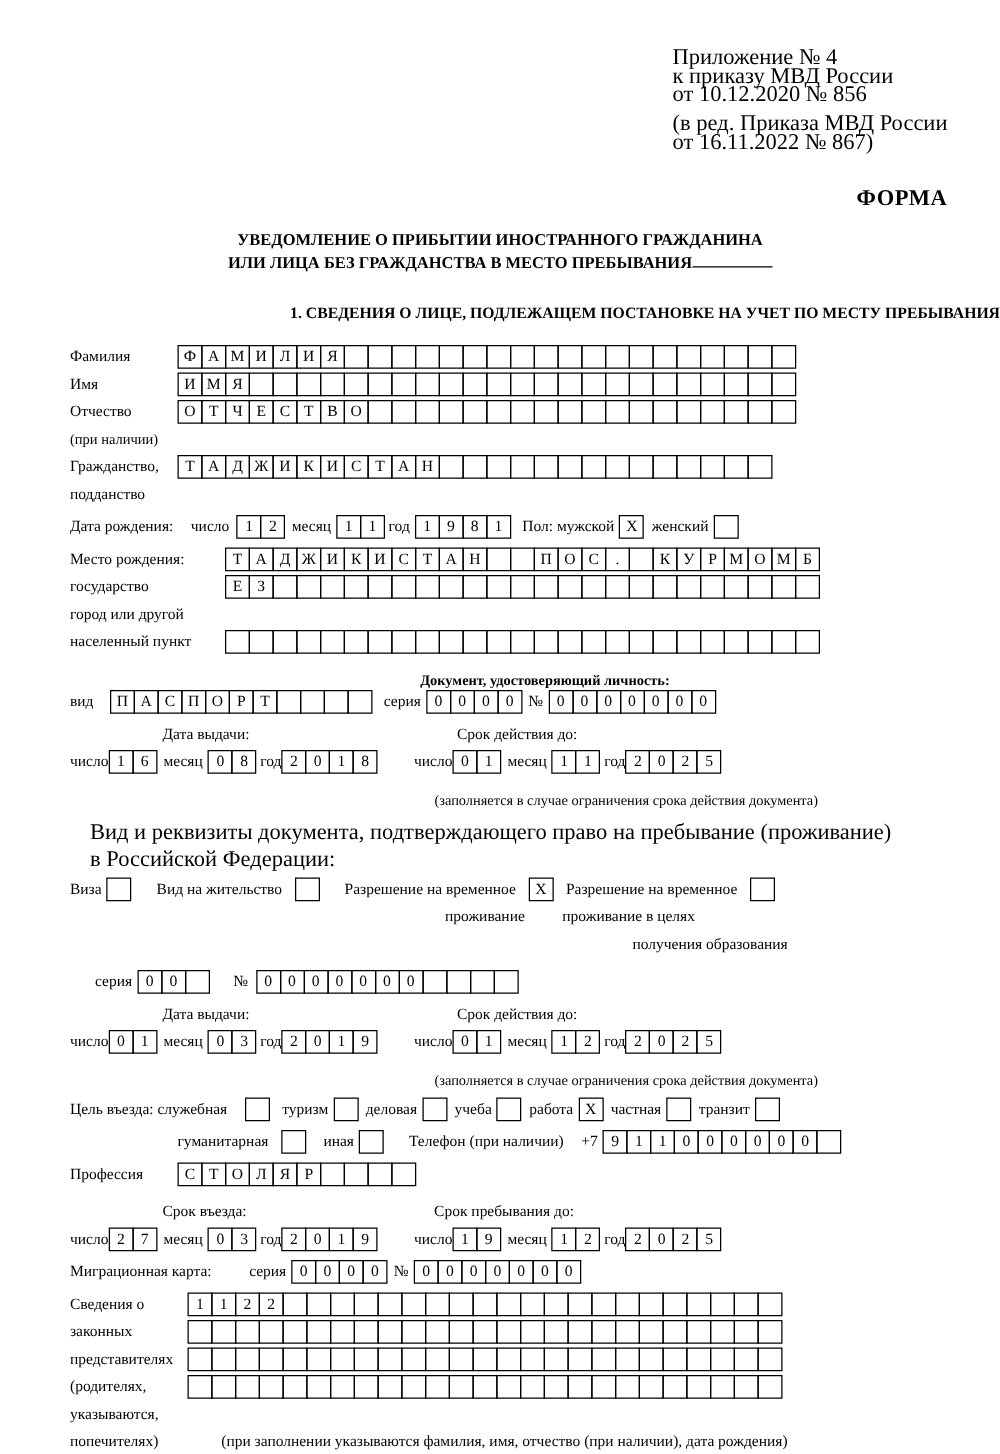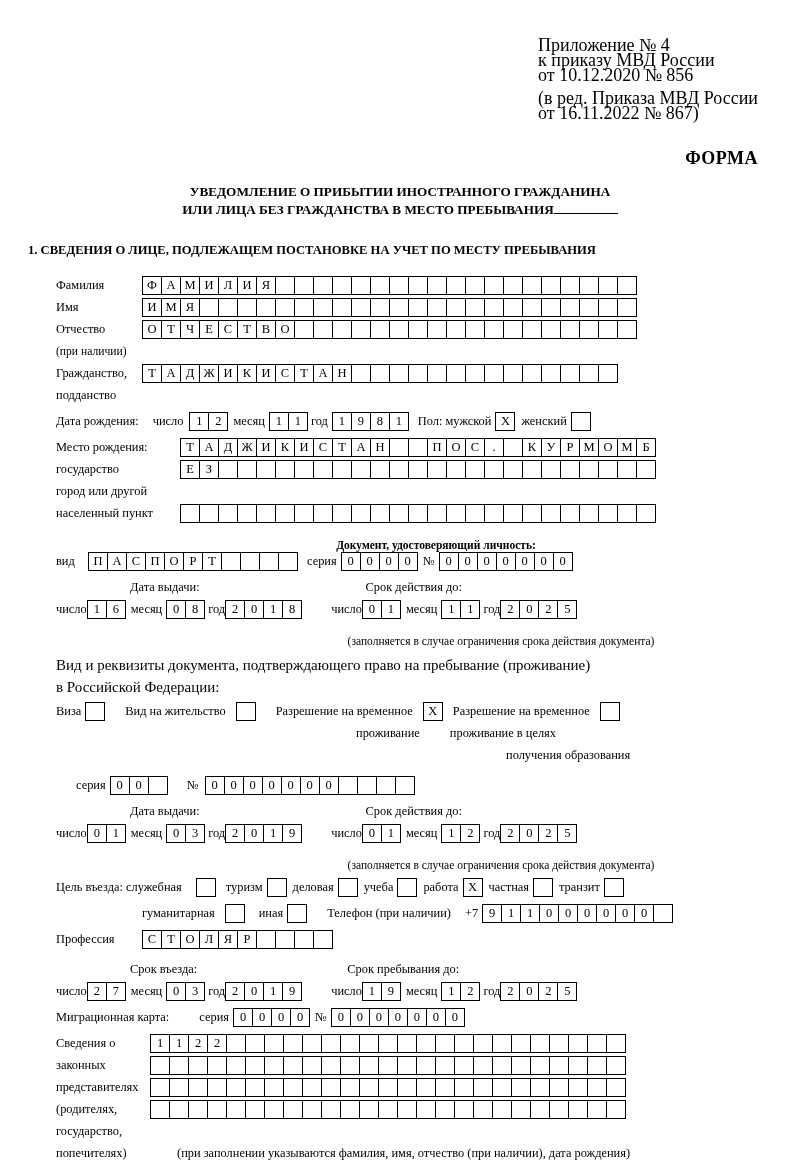--- a/index.html
+++ b/index.html
@@ -47,21 +47,21 @@
     text-align: center;
     font-size: 13.2px;
     font-weight: bold;
     line-height: 18px;
   }
   .title .ul { display:inline-block; border-bottom:1px solid #000; width:64px; }
   .section-title {
     position: absolute;
     top: 243px;
     left: 0; right: 0;
-    text-align: left;
+    text-align: right;
     font-size: 12.6px;
     font-weight: bold;
     padding-left: 28px;
   }
   
   .form {
     position: absolute;
     top: 275px;
     left: 56px;
     width: 700px;
@@ -106,22 +106,23 @@
   .small { font-size: 11.6px; }
   .bold { font-weight: bold; }
   .mt6 { margin-top: 6px; }
   .mt10 { margin-top: 10px; }
   .note-center {
     text-align: center;
     font-size: 11.5px;
     margin-top: 16px;
   }
   .block-label {
-    font-size: 15px;
+    font-size: 18px;
     line-height: 16px;
+    margin-left: 16px;
   }
 </style>
 </head>
 <body>
 
 <div class="page">
 
   <div class="header-note">
     <div class="line">Приложение № 4</div>
     <div class="line">к приказу МВД России</div>
@@ -866,21 +867,21 @@
           <span class="bx"></span>
           <span class="bx"></span>
           <span class="bx"></span>
           <span class="bx"></span>
           <span class="bx"></span>
           <span class="bx"></span>
           <span class="bx"></span>
         </span>
     </div>
     <div class="row">
-      <span class="lbl" style="display:inline-block;width:94px">государство,</span>
+      <span class="lbl" style="display:inline-block;width:94px">указываются,</span>
     </div>
     <div class="row">
       <span class="lbl" style="display:inline-block;width:94px">попечителях)</span>
       <span class="lbl" style="margin-left:27px">(при заполнении указываются фамилия, имя, отчество (при наличии), дата рождения)</span>
     </div>
 
   </div>
 </div>
 
 </body></html>

